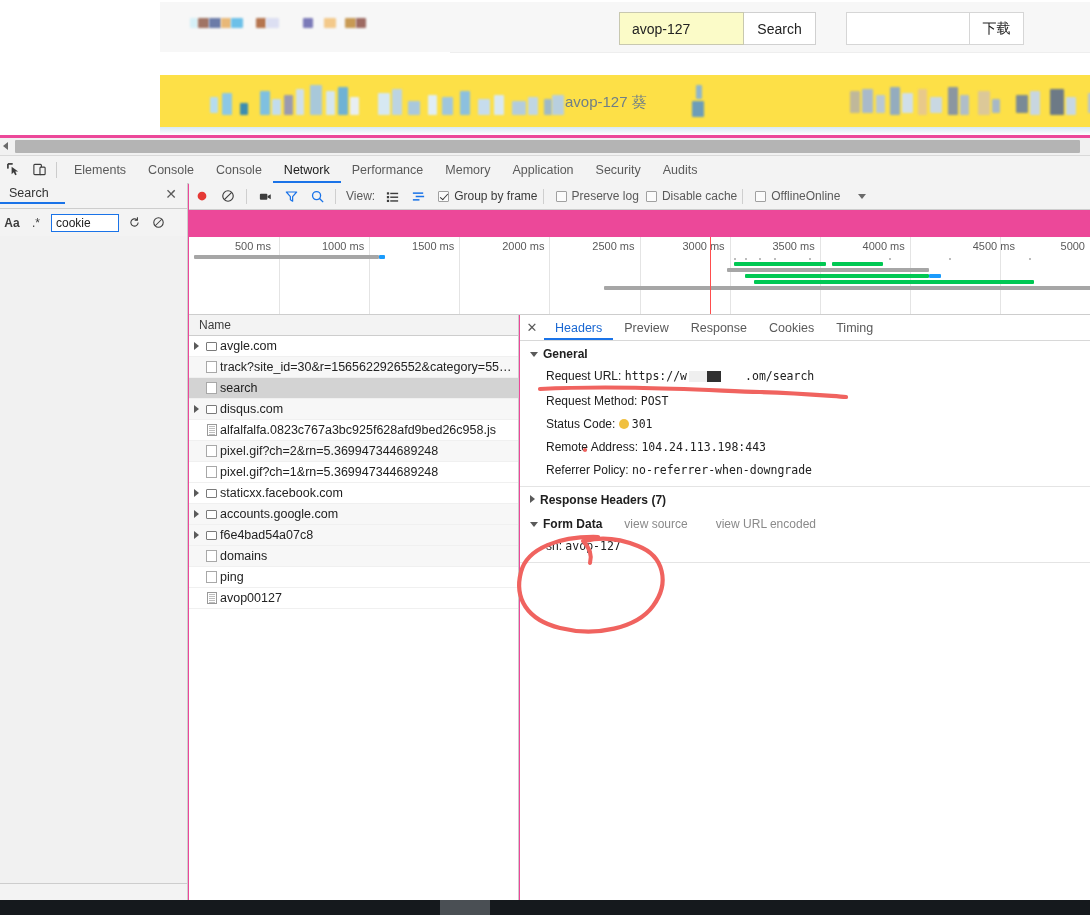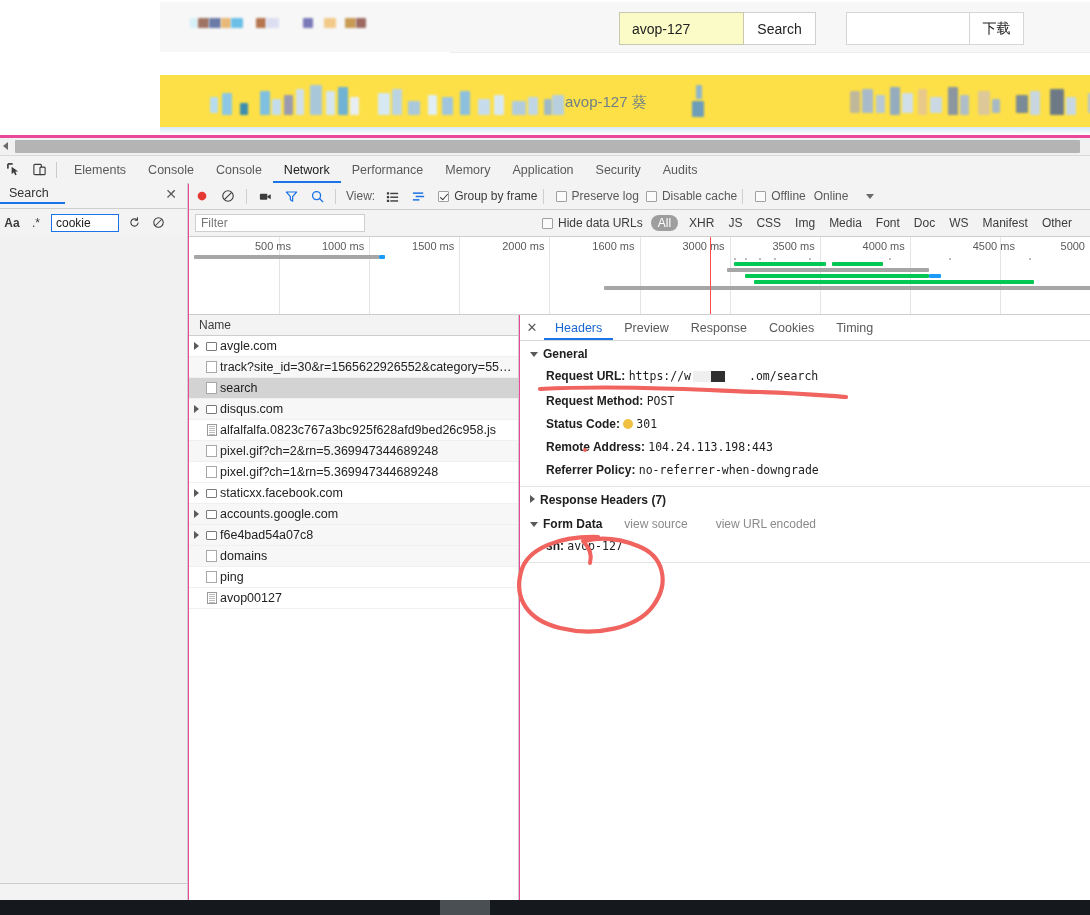--- a/index.html
+++ b/index.html
@@ -125,21 +125,21 @@
   .d-tabs{height:25px;background:#fff;border-bottom:1px solid #d8d8d8;display:flex;align-items:center;}
   .d-close{width:24px;text-align:center;font-size:13px;color:#5a5a5a;cursor:pointer;}
   .d-tab{height:24px;line-height:24px;padding:0 11px;font-size:12.5px;color:#5a5a5a;cursor:pointer;
     box-sizing:border-box;}
   .d-tab.active{color:#1967d2;border-bottom:2px solid #1a73e8;}
   .sect{font-size:12px;color:#202020;font-weight:bold;padding:6px 0 4px 10px;position:relative;cursor:pointer;}
   .sect .tri{display:inline-block;width:0;height:0;margin-right:5px;vertical-align:1px;}
   .tri-open{border-left:4px solid transparent;border-right:4px solid transparent;border-top:5px solid #5a5a5a;}
   .tri-closed{border-top:4px solid transparent;border-bottom:4px solid transparent;border-left:5px solid #5a5a5a;}
   .hrow{font-size:12px;padding:4px 0 4px 26px;line-height:15px;}
-  .hkey{color:#202020;font-weight:bold;}
+  .hkey{color:#202020;font-weight:normal;}
   .hval{color:#202020;font-family:"DejaVu Sans Mono","Liberation Mono",monospace;font-size:11.5px;}
   .status-dot{display:inline-block;width:10px;height:10px;border-radius:50%;background:#f0c040;
     vertical-align:-1px;margin-right:3px;}
   .redact{display:inline-block;vertical-align:-2px;margin:0 2px;}
   .redact i{display:inline-block;height:11px;vertical-align:top;}
   .sect-sep{border-bottom:1px solid #e4e4e4;margin-top:4px;}
   .linkish{font-size:12px;color:#8a8a8a;margin-left:22px;cursor:pointer;}
 
   
   .anno{position:absolute;pointer-events:none;}
@@ -335,56 +335,37 @@
       <div class="nt-chk on"></div>
       <div class="nt-txt">Group by frame</div>
       <div class="nt-sep"></div>
       <div class="nt-chk"></div>
       <div class="nt-txt muted">Preserve log</div>
       <div class="nt-chk"></div>
       <div class="nt-txt muted">Disable cache</div>
       <div class="nt-sep"></div>
       <div class="nt-chk"></div>
       <div class="nt-txt muted">Offline</div>
-      <div class="nt-txt muted" style="margin-left:8px;">Online</div>
+      <div class="nt-txt muted" style="">Online</div>
       <div class="caret-dn"></div>
     </div>
 
-    <div class="nt-row2">
-      <input class="filter-input" placeholder="Filter" style="">
-      <div style="width:170px;"></div>
-      <div class="nt-chk"></div>
-      <div class="nt-txt">Hide data URLs</div>
-      <div id="ftypes" style="display:flex;align-items:center;margin-left:4px;">
-          <div class="ftype sel">All</div>
-          <div class="ftype">XHR</div>
-          <div class="ftype">JS</div>
-          <div class="ftype">CSS</div>
-          <div class="ftype">Img</div>
-          <div class="ftype">Media</div>
-          <div class="ftype">Font</div>
-          <div class="ftype">Doc</div>
-          <div class="ftype">WS</div>
-          <div class="ftype">Manifest</div>
-          <div class="ftype">Other</div>
-        </div>
-    </div>
 
     <div class="overview">
       <div id="ruler">
           <div class="ruler-tick" style="left: 90.1px;"></div>
-          <div class="ruler-lbl" style="left: 107px;">500 ms</div>
+          <div class="ruler-lbl" style="left: 87px;">500 ms</div>
           <div class="ruler-tick" style="left: 180.2px;"></div>
           <div class="ruler-lbl" style="left: 180.2px;">1000 ms</div>
           <div class="ruler-tick" style="left: 270.3px;"></div>
           <div class="ruler-lbl" style="left: 270.3px;">1500 ms</div>
           <div class="ruler-tick" style="left: 360.4px;"></div>
           <div class="ruler-lbl" style="left: 360.4px;">2000 ms</div>
           <div class="ruler-tick" style="left: 450.5px;"></div>
-          <div class="ruler-lbl" style="left: 450.5px;">1600 ms</div>
+          <div class="ruler-lbl" style="left: 450.5px;">2500 ms</div>
           <div class="ruler-tick" style="left: 540.6px;"></div>
           <div class="ruler-lbl" style="left: 540.6px;">3000 ms</div>
           <div class="ruler-tick" style="left: 630.7px;"></div>
           <div class="ruler-lbl" style="left: 630.7px;">3500 ms</div>
           <div class="ruler-tick" style="left: 720.8px;"></div>
           <div class="ruler-lbl" style="left: 720.8px;">4000 ms</div>
           <div class="ruler-tick" style="left: 810.9px;"></div>
           <div class="ruler-lbl" style="left: 810.9px; margin-left: 20px;">4500 ms</div>
           <div class="ruler-lbl" style="left: 901px;">5000</div>
         </div>

